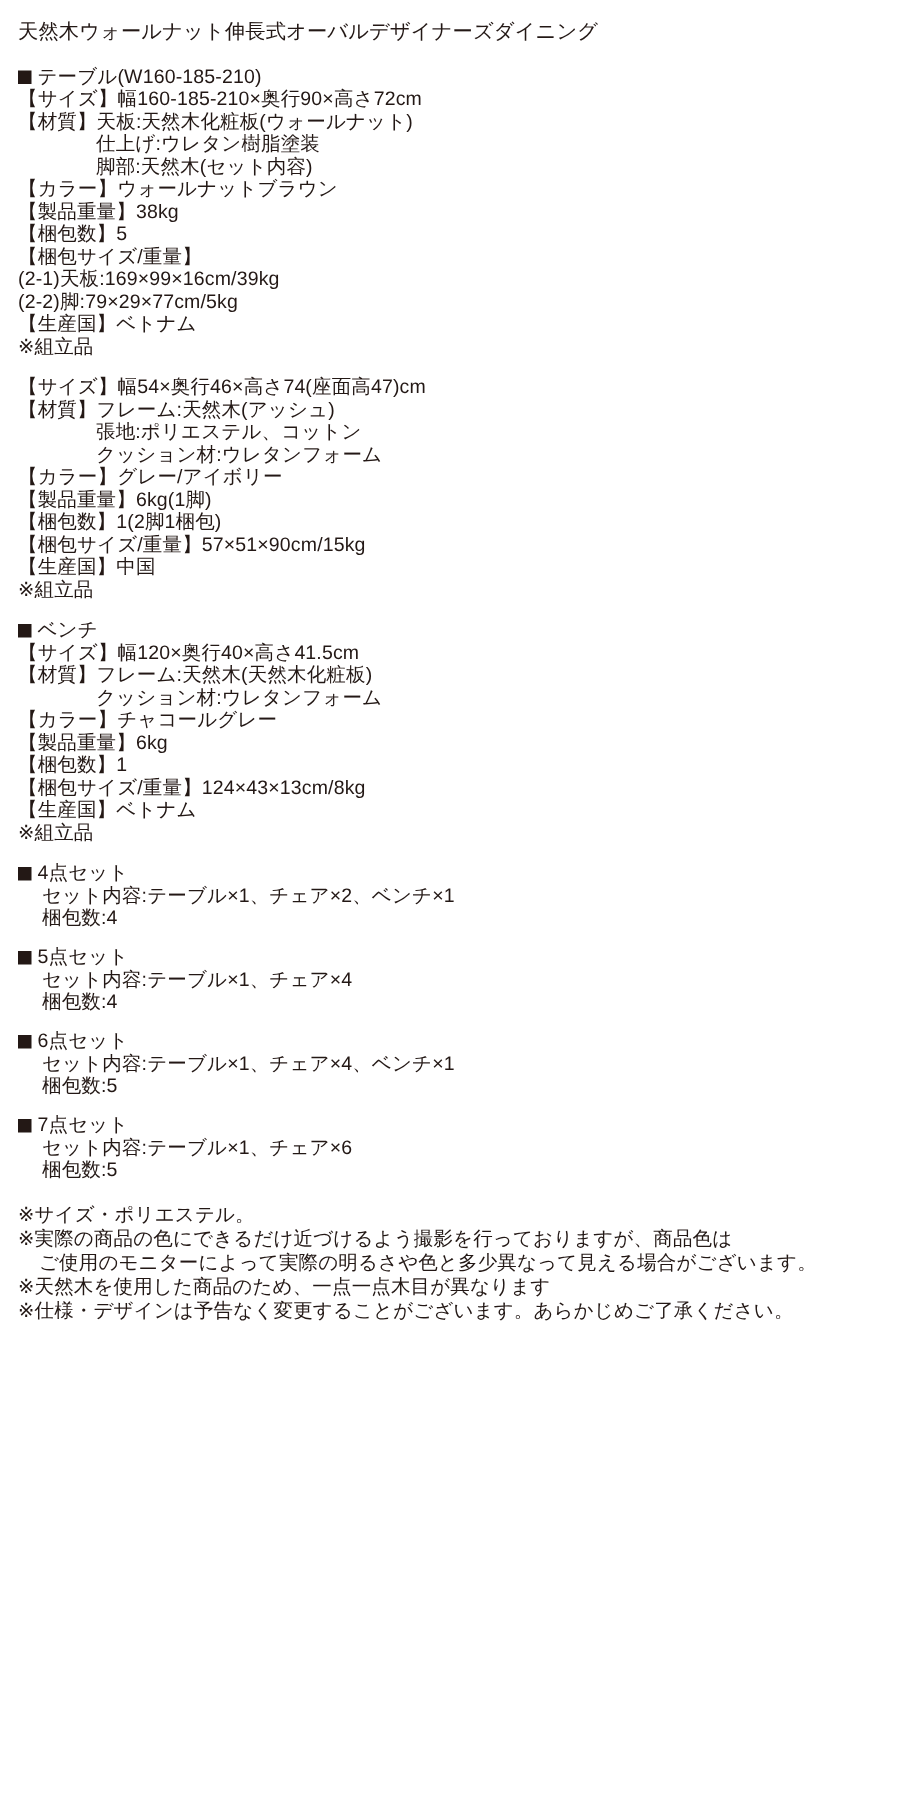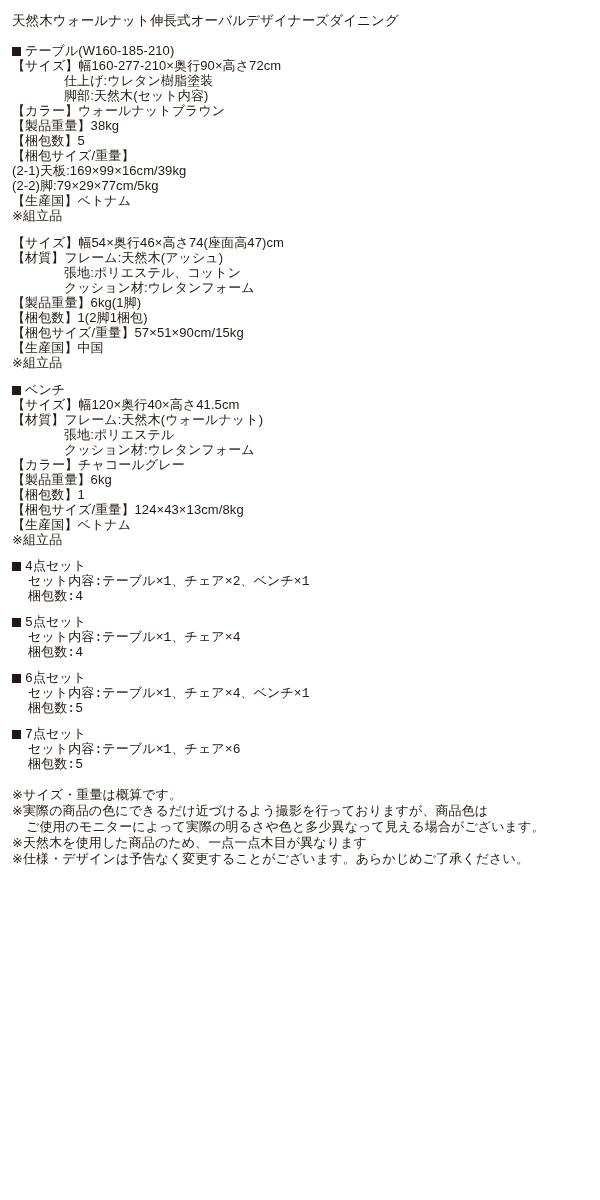--- a/index.html
+++ b/index.html
@@ -46,21 +46,21 @@
     vertical-align: -1px;
   }
   .line {
     font-size: 13px;
     margin: 0 0 2px 2px;
     letter-spacing: 0.1px;
     white-space: nowrap;
   }
   .line.indent1 { padding-left: 52px; }
   .line.indent2 { padding-left: 14px; }
-  .setblock { margin-bottom: 13px; font-family: Liberation Mono, monospace; }
+  .setblock { margin-bottom: 13px; }
   .setblock .line.indent2 { padding-left: 16px; }
   .notes {
     margin-top: 17px;
   }
   .notes .line {
     margin-bottom: 3px;
   }
   .notes .sub {
     padding-left: 14px;
   }
@@ -68,48 +68,49 @@
 </head>
 <body>
 
 <div class="page">
 
   <div class="doc-title">天然木ウォールナット伸長式オーバルデザイナーズダイニング</div>
 
   <div>
       <div class="section">
         <div class="sec-head"><span class="sq"></span><span>テーブル(W160-185-210)</span></div>
-        <div class="line">【サイズ】幅160-277-210×奥行90×高さ72cm</div>
+        <div class="line">【サイズ】幅160-185-210×奥行90×高さ72cm</div>
+        <div class="line">【材質】天板:天然木化粧板(ウォールナット)</div>
         <div class="line indent1">仕上げ:ウレタン樹脂塗装</div>
         <div class="line indent1">脚部:天然木(セット内容)</div>
         <div class="line">【カラー】ウォールナットブラウン</div>
         <div class="line">【製品重量】38kg</div>
         <div class="line">【梱包数】5</div>
         <div class="line">【梱包サイズ/重量】</div>
         <div class="line">(2-1)天板:169×99×16cm/39kg</div>
         <div class="line">(2-2)脚:79×29×77cm/5kg</div>
         <div class="line">【生産国】ベトナム</div>
         <div class="line">※組立品</div>
       </div>
       <div class="section">
         <div class="line">【サイズ】幅54×奥行46×高さ74(座面高47)cm</div>
         <div class="line">【材質】フレーム:天然木(アッシュ)</div>
         <div class="line indent1">張地:ポリエステル、コットン</div>
         <div class="line indent1">クッション材:ウレタンフォーム</div>
+        <div class="line">【カラー】グレー/アイボリー</div>
         <div class="line">【製品重量】6kg(1脚)</div>
         <div class="line">【梱包数】1(2脚1梱包)</div>
         <div class="line">【梱包サイズ/重量】57×51×90cm/15kg</div>
         <div class="line">【生産国】中国</div>
         <div class="line">※組立品</div>
       </div>
       <div class="section">
         <div class="sec-head"><span class="sq"></span><span>ベンチ</span></div>
         <div class="line">【サイズ】幅120×奥行40×高さ41.5cm</div>
-        <div class="line">【材質】フレーム:天然木(ウォールナット)</div>
-        <div class="line indent1">張地:ポリエステル</div>
+        <div class="line">【材質】フレーム:天然木(天然木化粧板)</div>
         <div class="line indent1">クッション材:ウレタンフォーム</div>
         <div class="line">【カラー】チャコールグレー</div>
         <div class="line">【製品重量】6kg</div>
         <div class="line">【梱包数】1</div>
         <div class="line">【梱包サイズ/重量】124×43×13cm/8kg</div>
         <div class="line">【生産国】ベトナム</div>
         <div class="line">※組立品</div>
       </div>
     </div>
 
@@ -130,20 +131,20 @@
         <div class="line indent2">梱包数:5</div>
       </div>
       <div class="setblock">
         <div class="sec-head"><span class="sq"></span><span>7点セット</span></div>
         <div class="line indent2">セット内容:テーブル×1、チェア×6</div>
         <div class="line indent2">梱包数:5</div>
       </div>
     </div>
 
   <div class="notes">
-      <div class="line">※サイズ・重量は概算です。</div>
+      <div class="line">※サイズ・ポリエステル。</div>
       <div class="line">※実際の商品の色にできるだけ近づけるよう撮影を行っておりますが、商品色は</div>
       <div class="line sub">ご使用のモニターによって実際の明るさや色と多少異なって見える場合がございます。</div>
       <div class="line">※天然木を使用した商品のため、一点一点木目が異なります</div>
       <div class="line">※仕様・デザインは予告なく変更することがございます。あらかじめご了承ください。</div>
     </div>
 
 </div>
 
 </body></html>

